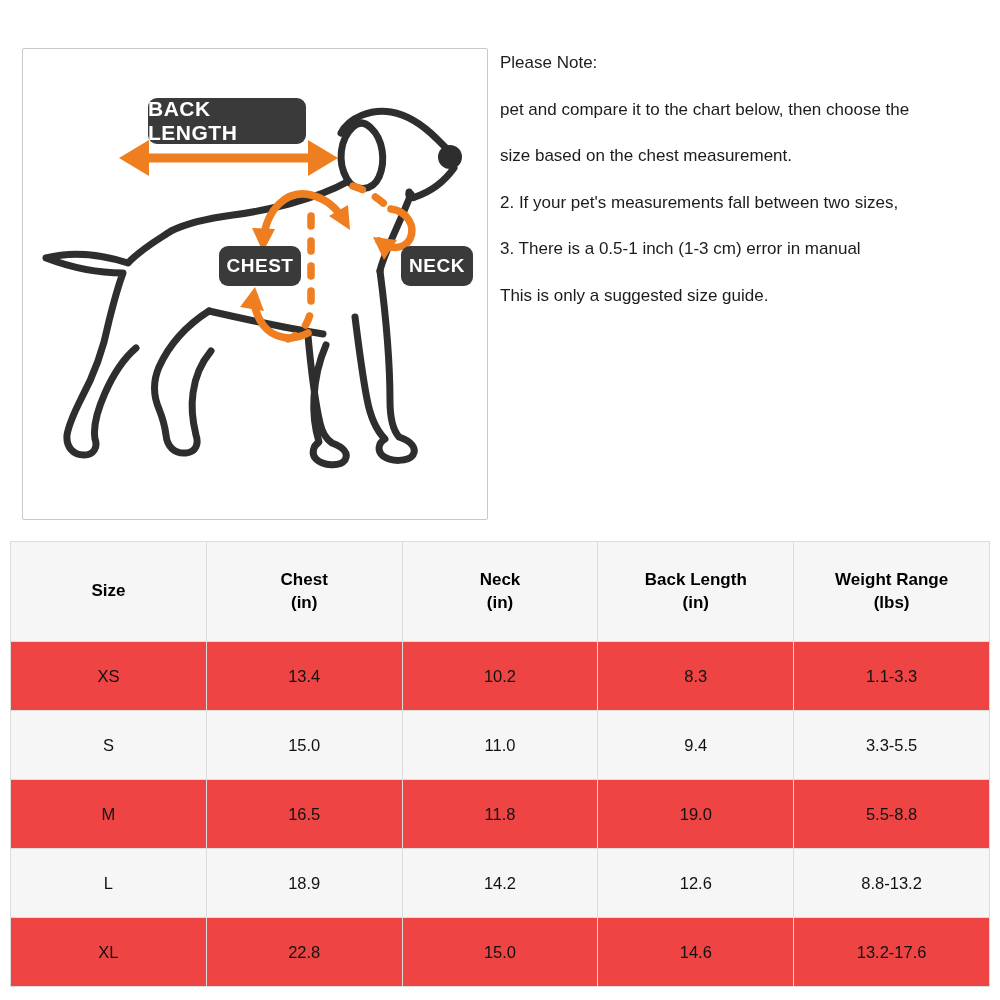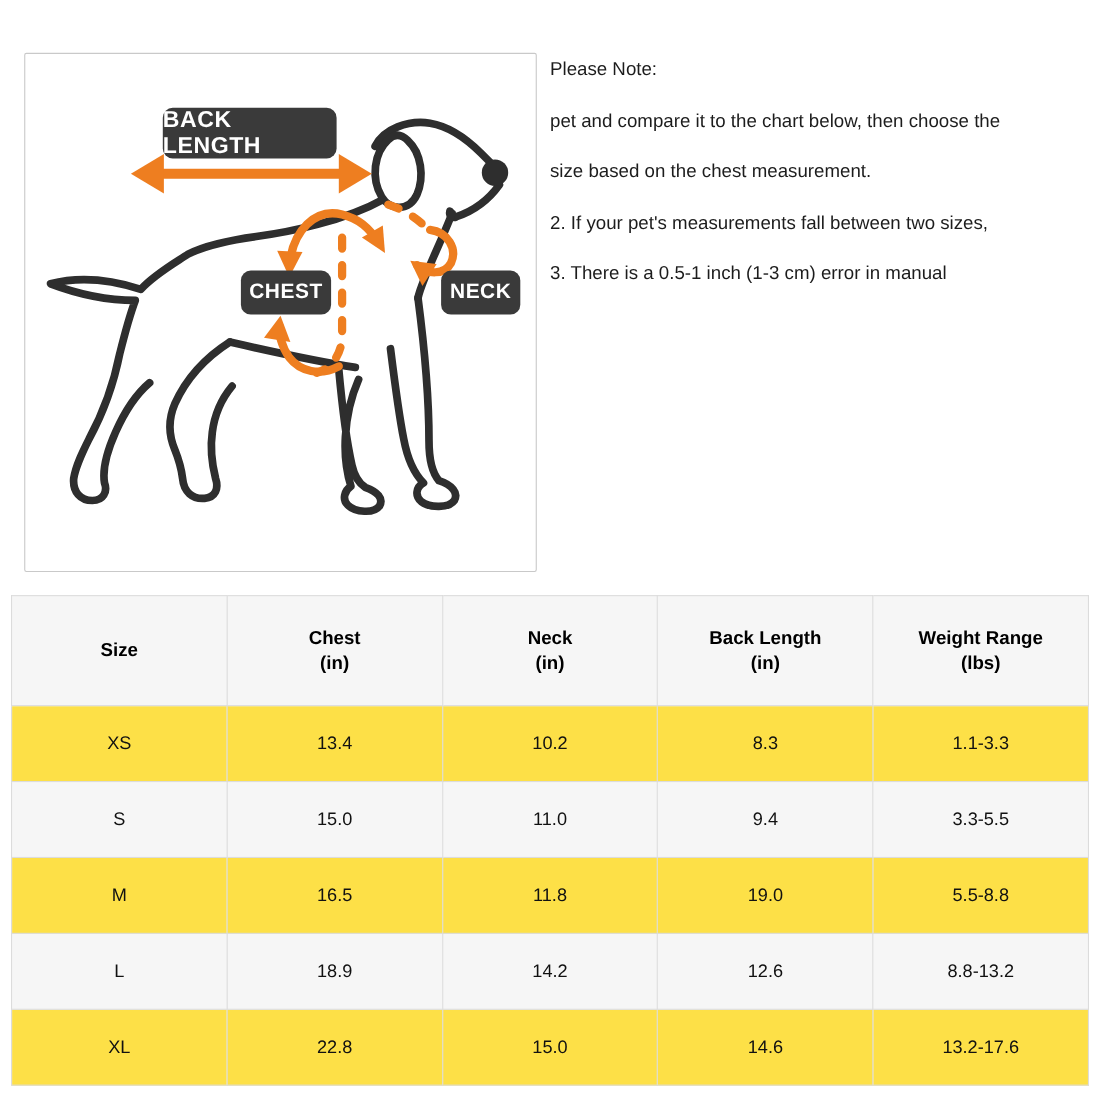--- a/index.html
+++ b/index.html
@@ -59,21 +59,21 @@
   }
   .size-table th {
     height: 100px;
     background: #f6f6f6;
     font-size: 17px; font-weight: bold; color: #000;
     line-height: 1.35;
   }
   .size-table td {
     height: 69px;
     font-size: 16.5px; color: #111;
-    background: #fde047;
+    background: #ef4444;
   }
   .size-table tr.alt td { background: #f6f6f6; }
   .th-unit { display: block; font-weight: bold; }
 </style>
 </head>
 <body>
 
 <div class="diagram-box">
   <svg width="466" height="472" viewBox="0 0 466 472">
 
@@ -133,20 +133,21 @@
   <div class="measure-label chest">CHEST</div>
   <div class="measure-label neck">NECK</div>
 </div>
 
 <div class="note">
   <div class="note-line">Please Note:</div>
   <div class="note-line">pet and compare it to the chart below, then choose the</div>
   <div class="note-line">size based on the chest measurement.</div>
   <div class="note-line">2. If your pet's measurements fall between two sizes,</div>
   <div class="note-line">3. There is a 0.5-1 inch (1-3 cm) error in manual</div>
+  <div class="note-line">This is only a suggested size guide.</div>
 </div>
 
 <table class="size-table">
   <thead>
     <tr>
       <th><span>Size</span><span class="th-unit"></span></th>
       <th><span>Chest</span><span class="th-unit">(in)</span></th>
       <th><span>Neck</span><span class="th-unit">(in)</span></th>
       <th><span>Back Length</span><span class="th-unit">(in)</span></th>
       <th><span>Weight Range</span><span class="th-unit">(lbs)</span></th>

